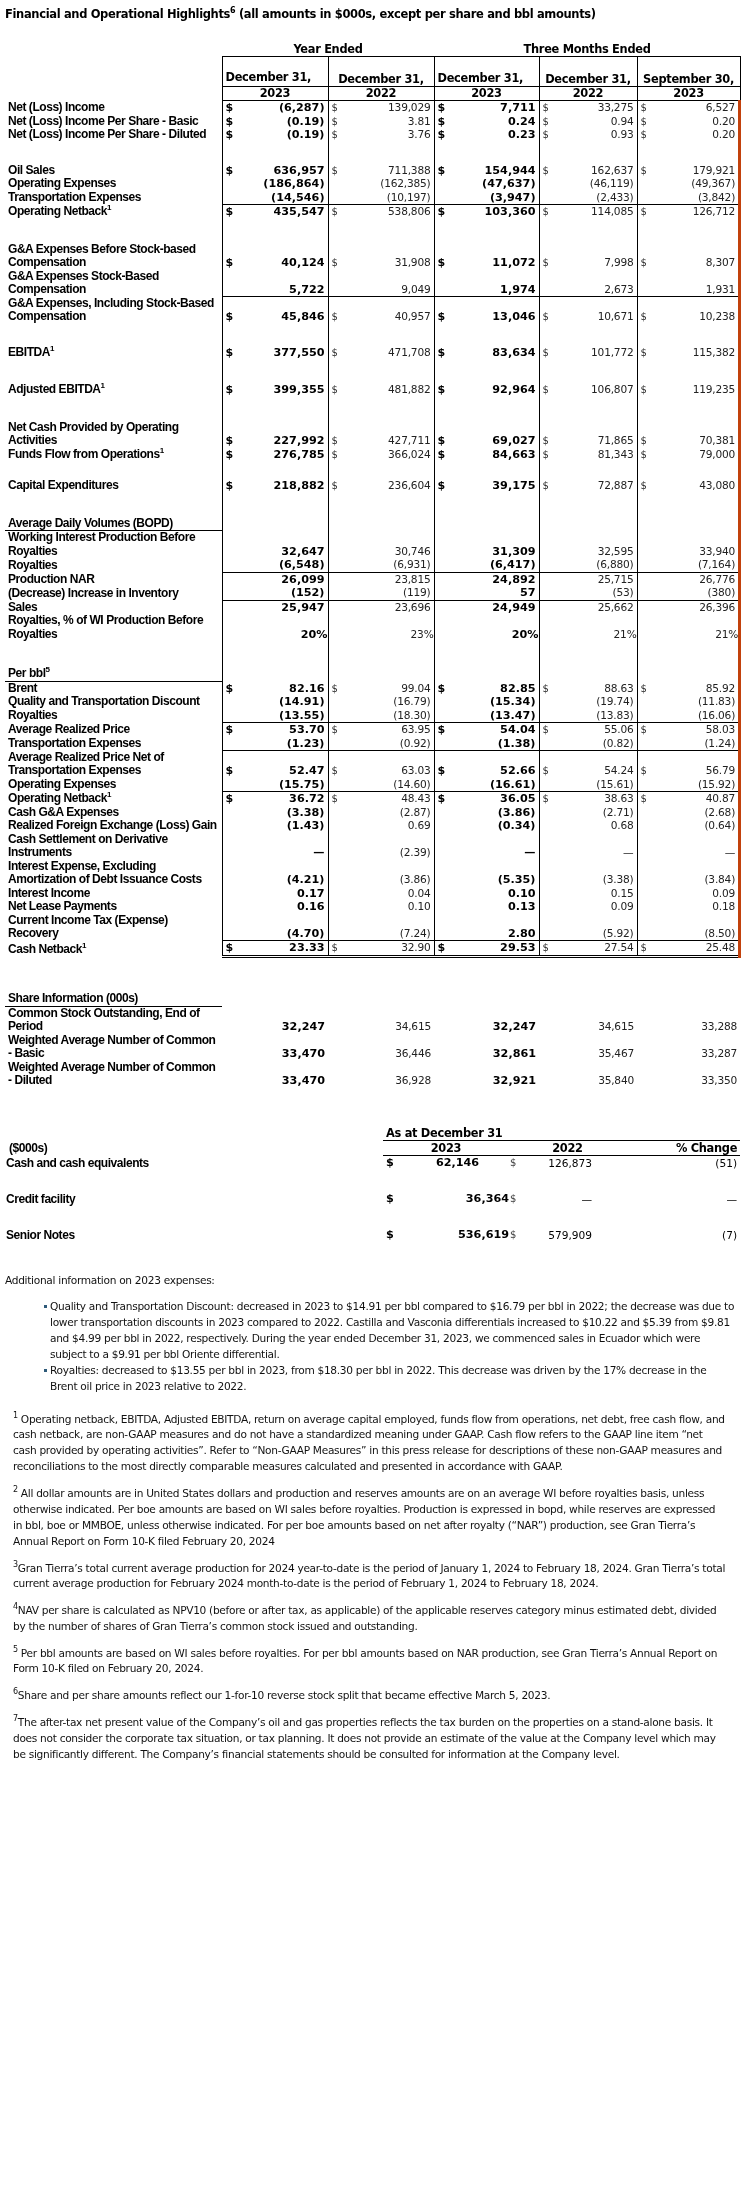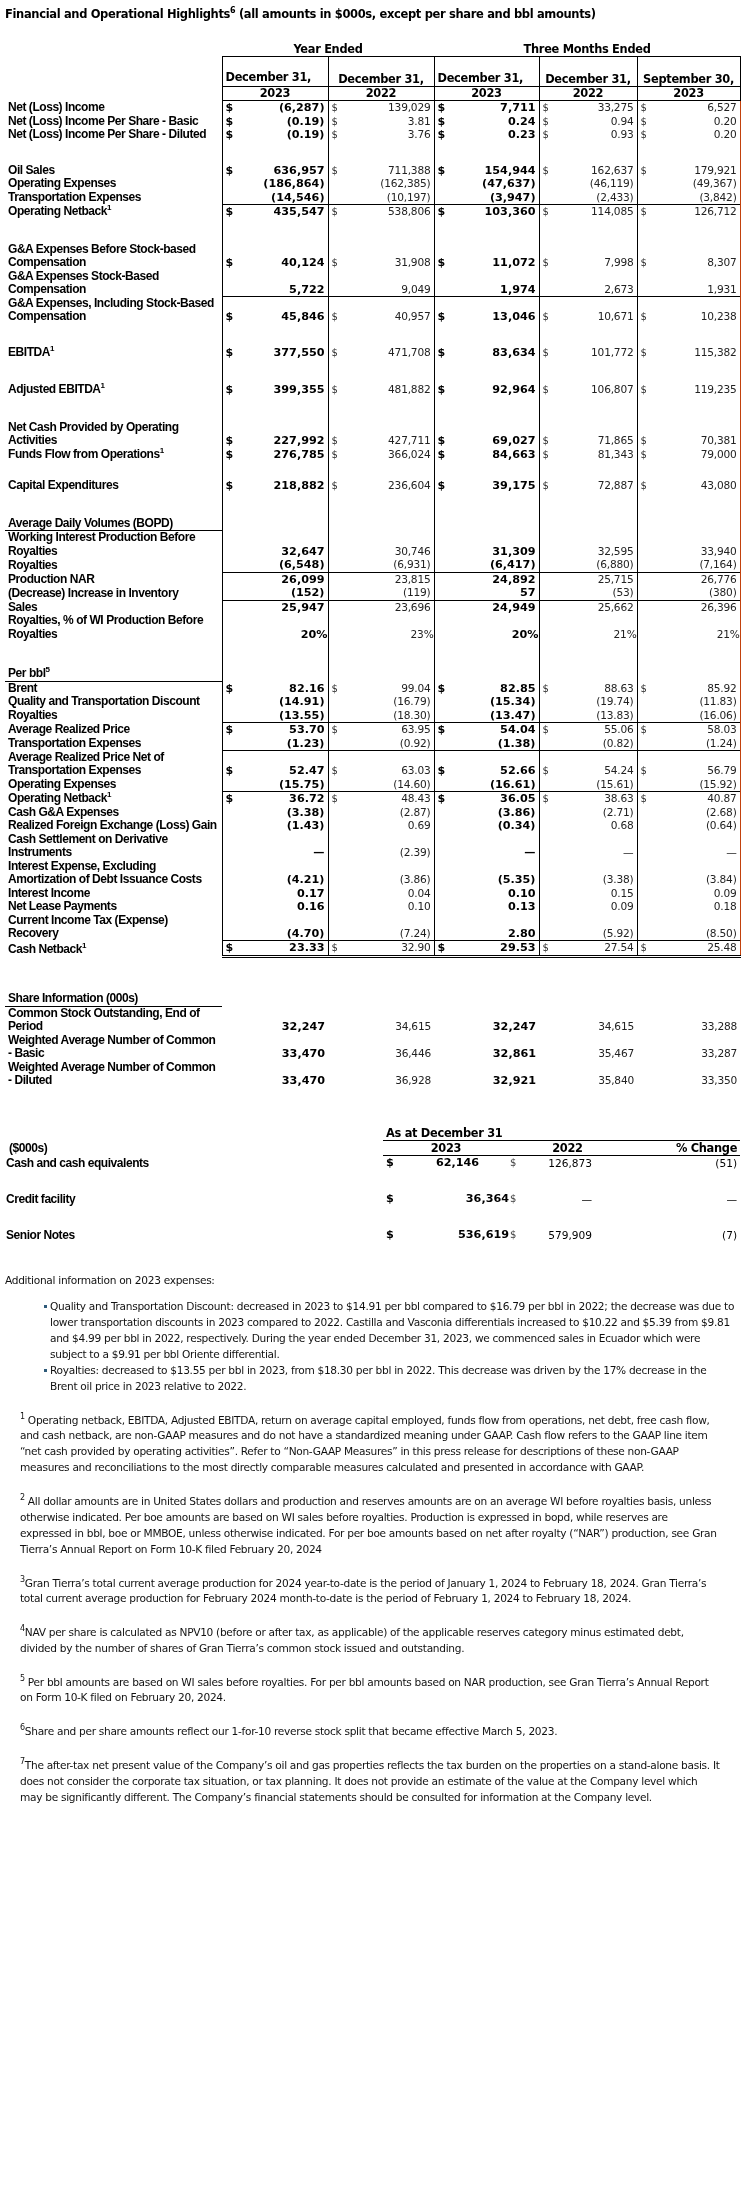--- a/index.html
+++ b/index.html
@@ -70,21 +70,21 @@
   .hdr.l { text-align: left; vertical-align: bottom; }
   .cur { font-size: 11px; }
   .cur.b { font-weight: bold; }
   .cur.n { color: #333; font-size: 10px; }
   .num { text-align: right; }
   .num.b { font-weight: bold; }
   .num.n { color: #222; font-family: "DejaVu Sans", sans-serif; font-size: 10.6px; letter-spacing: -0.2px; }
 
   
   td.lb { border-left: 1px solid #000; }
-  td.rb { border-right: 1px solid #c2410c; }
+  td.rb { border-right: 4px solid #c2410c; }
   tr.top-line td.d { border-top: 1px solid #000; }
   tr.double-bottom td.d { border-bottom: 3px double #000; }
 
   tr.gap td { height: 14px; }
 
   
   table.cash {
     border-collapse: collapse;
     table-layout: fixed;
     width: 735px;
@@ -114,21 +114,21 @@
     color: #111;
   }
   .notes p { margin: 0; }
   .notes .intro { margin-bottom: 10px; }
   .notes ul { list-style: none; margin: 0 0 10px 0; padding-left: 45px; }
   .notes ul li { position: relative; padding-left: 0; }
   .notes ul li .bullet {
     position: absolute; left: -6px; top: 7px; width: 3px; height: 3px; background: #2e5a79;
   }
   .notes .fn sup { font-size: 8px; }
-  .notes .fn { margin: 15px; }
+  .notes .fn { margin: 8px; }
   .notes .fns { margin-top: 14px; }
 </style>
 </head>
 <body>
 
 <div class="page">
 
   <div class="title"><span>Financial and Operational Highlights</span><sup>6</sup><span> (all amounts in $000s, except per share and bbl amounts)</span></div>
 
   <table class="hl">

